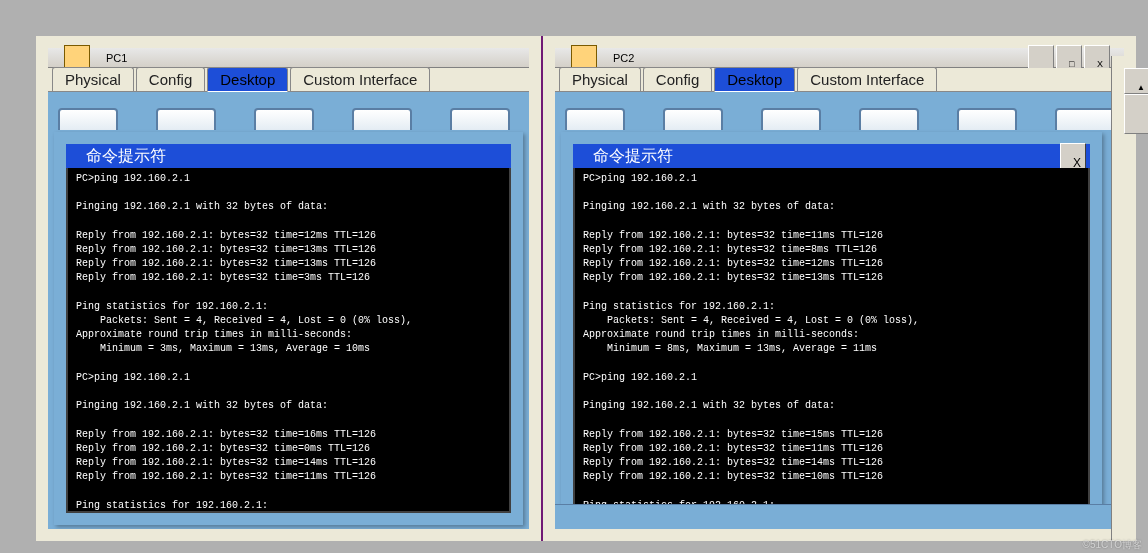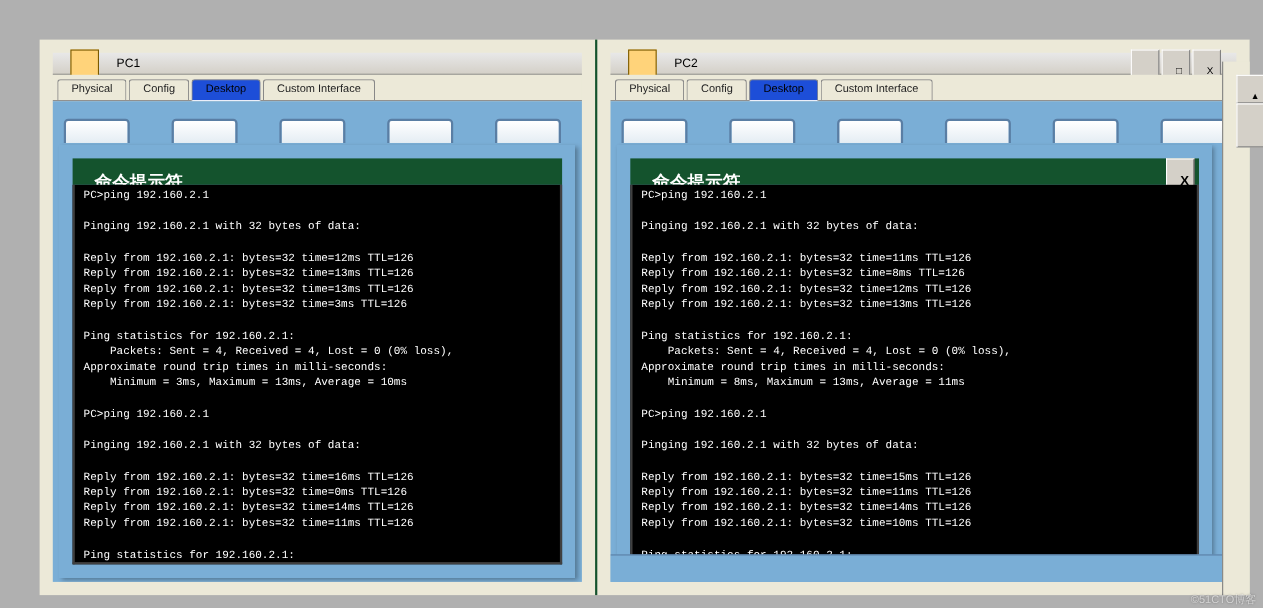--- a/index.html
+++ b/index.html
@@ -17,21 +17,21 @@
     height: 100%;
   }
   .pane {
     height: 100%;
     position: relative;
     background: #ece9d8;
     display: flex;
     flex-direction: column;
   }
   .pane-left { width: 505px; }
-  .pane-right { flex: 1; border-left: 2px solid #14532d; }
+  .pane-right { flex: 1; border-left: 2px solid #701a75; }
 
   
   .os-titlebar {
     height: 20px;
     background: linear-gradient(#e8e8e8,#d4d0c8);
     border-bottom: 1px solid #808080;
     display: flex;
     align-items: center;
     justify-content: space-between;
     padding: 0 2px 0 4px;
@@ -47,23 +47,24 @@
     font-size: 9px;
     line-height: 12px;
     text-align: center;
     font-family: Arial;
   }
   .os-titlebar .left { display:flex; align-items:center; gap:4px; }
   .pc-icon { width:12px; height:10px; background:#ffd37a; border:1px solid #7a5a00; }
 
   .tabs {
     display: flex;
+    align-items: flex-end;
     height: 24px;
     padding: 4px 4px 0 4px;
-    font-size: 10px;
+    font-size: 15px;
     background: #ece9d8;
     border-bottom: 1px solid #888;
   }
   .tab {
     padding: 3px 12px 3px 12px;
     border: 1px solid #888;
     border-bottom: none;
     margin-right: 2px;
     background: #ece9d8;
     position: relative;
@@ -109,26 +110,26 @@
     left: 6px;
     right: 6px;
     top: 40px;
     bottom: 4px;
     display: flex;
     flex-direction: column;
     box-shadow: 2px 2px 4px rgba(0,0,0,0.3);
   }
   .cmd-title {
     height: 24px;
-    background: #14532d;
+    background: #1d4ed8;
     color: #fff;
     font-size: 16px;
-    font-weight: bold;
-    display: flex;
-    align-items: flex-start;
+    font-weight: normal;
+    display: flex;
+    align-items: center;
     justify-content: space-between;
     padding: 0 4px 0 8px;
     font-family: "SimSun","Microsoft YaHei", serif;
   }
   .cmd-x {
     width: 20px; height: 18px;
     background: #d4d0c8;
     border: 1px solid #404040;
     border-top-color:#fff; border-left-color:#fff;
     color:#000;

